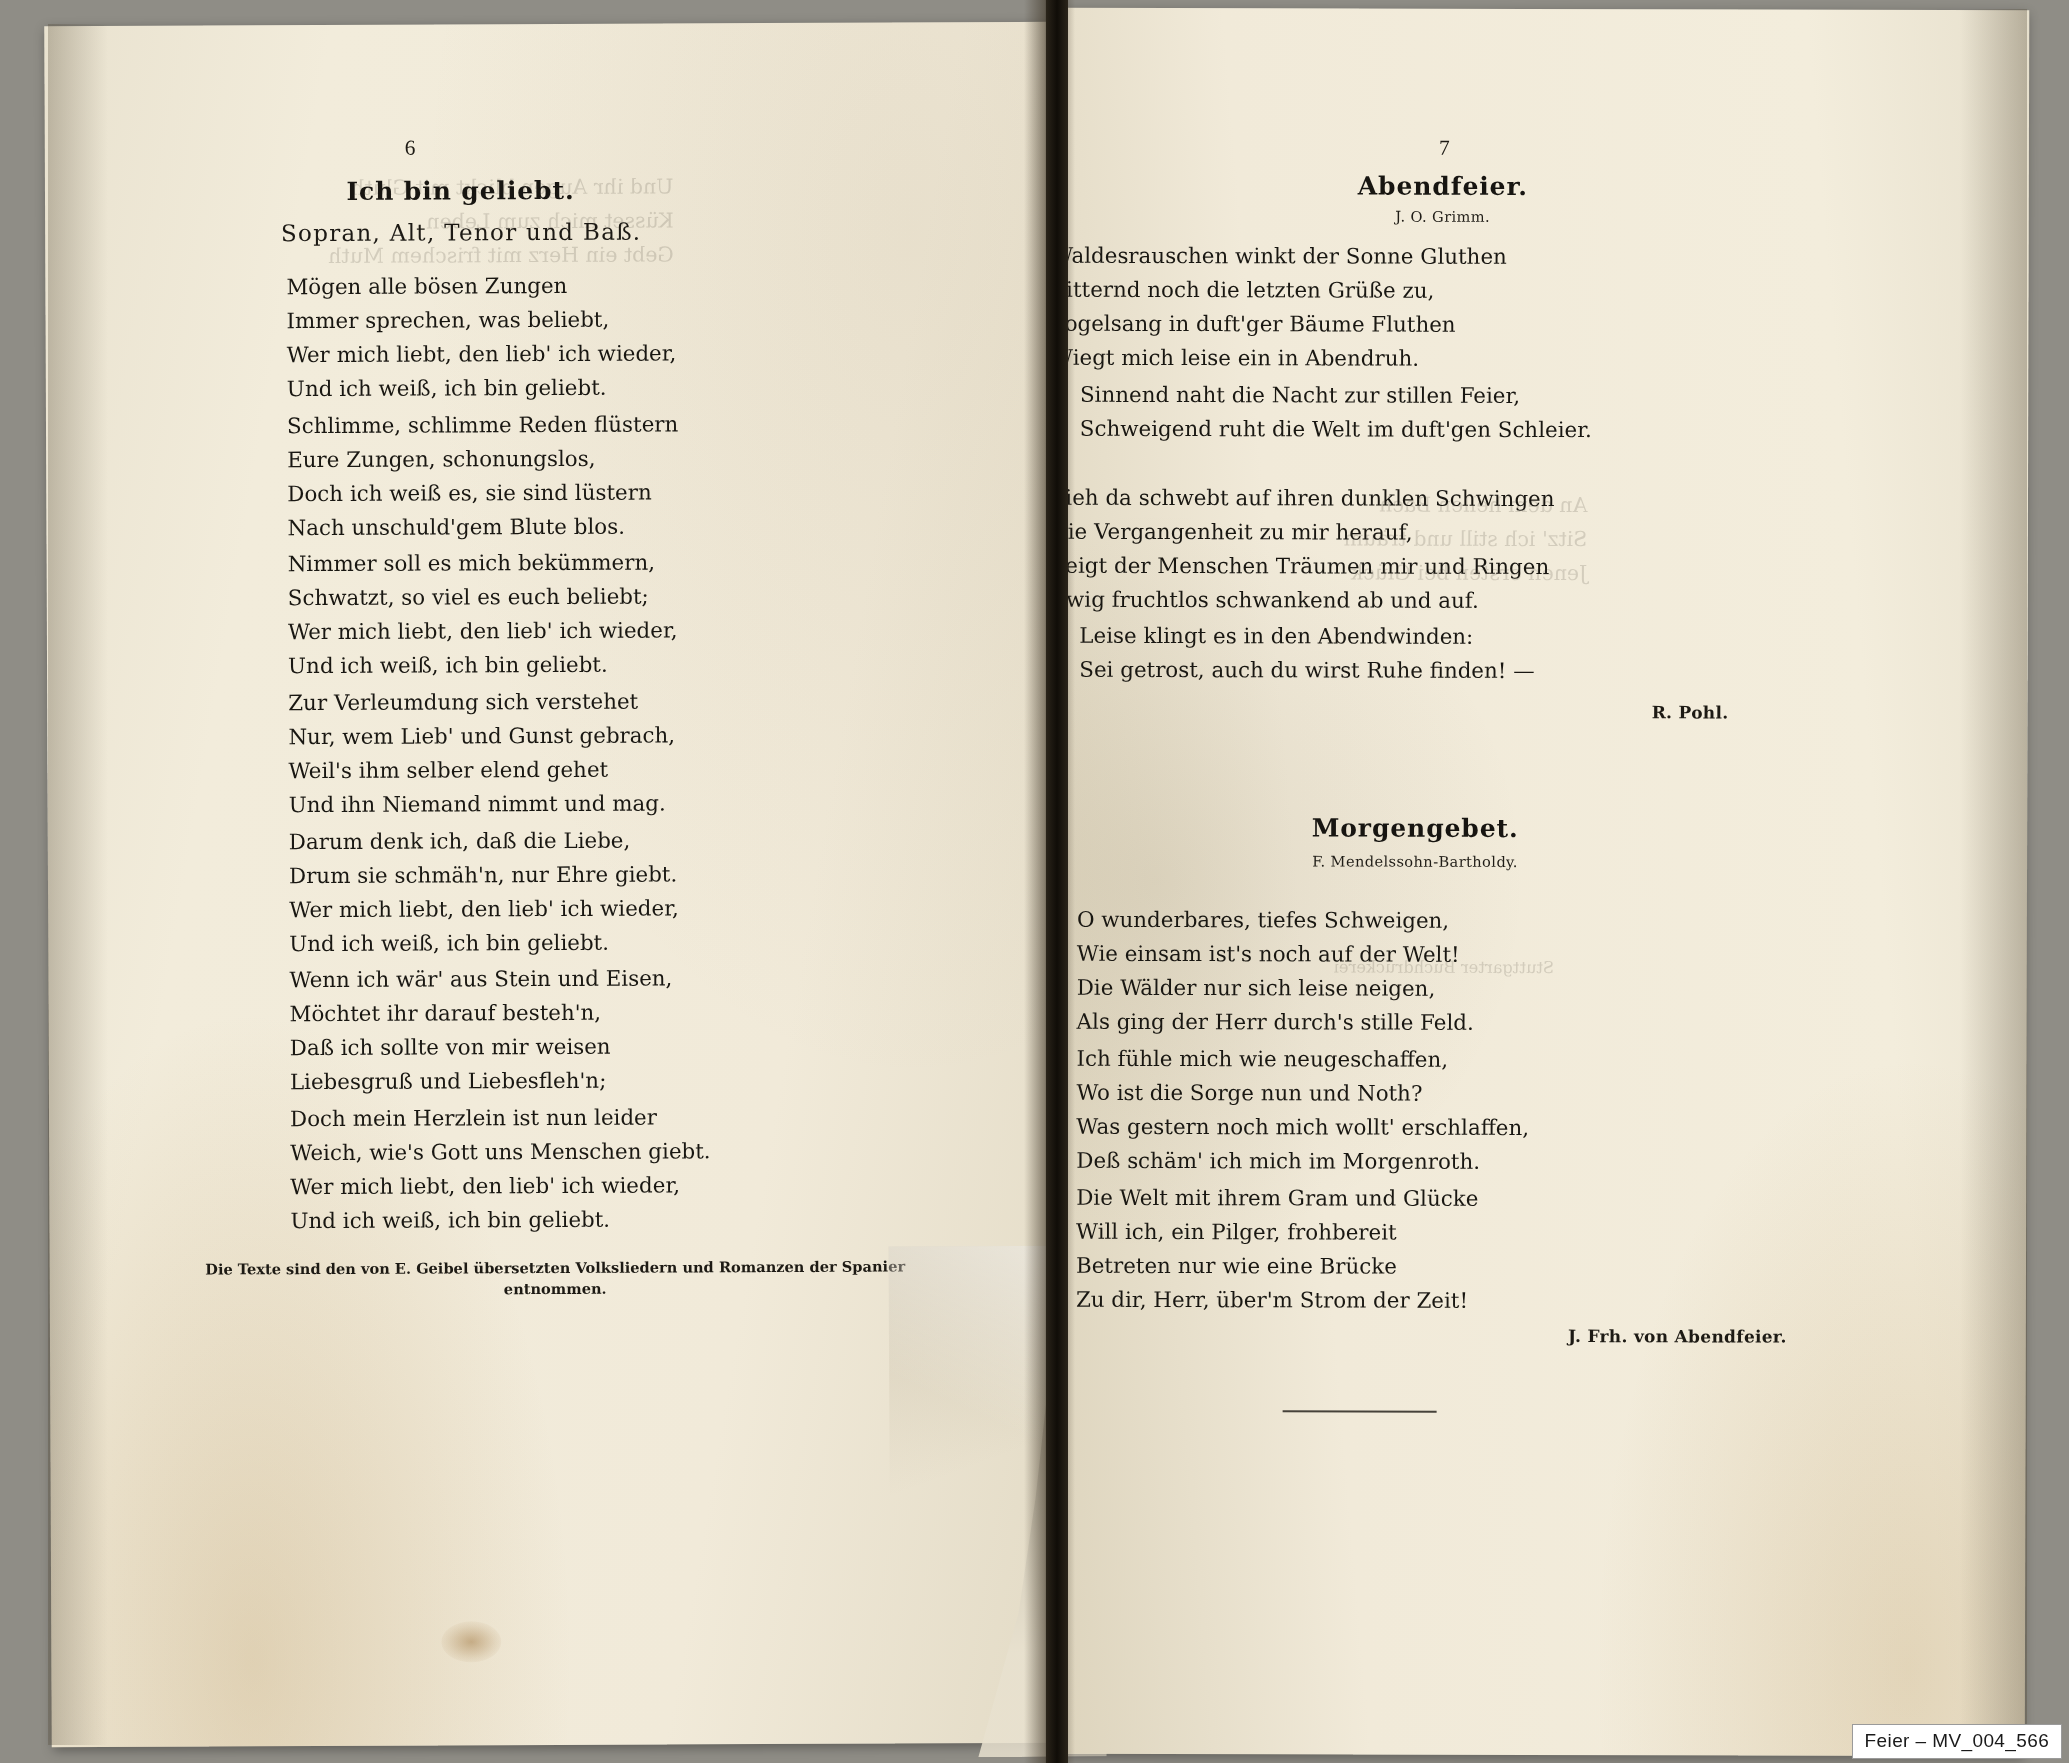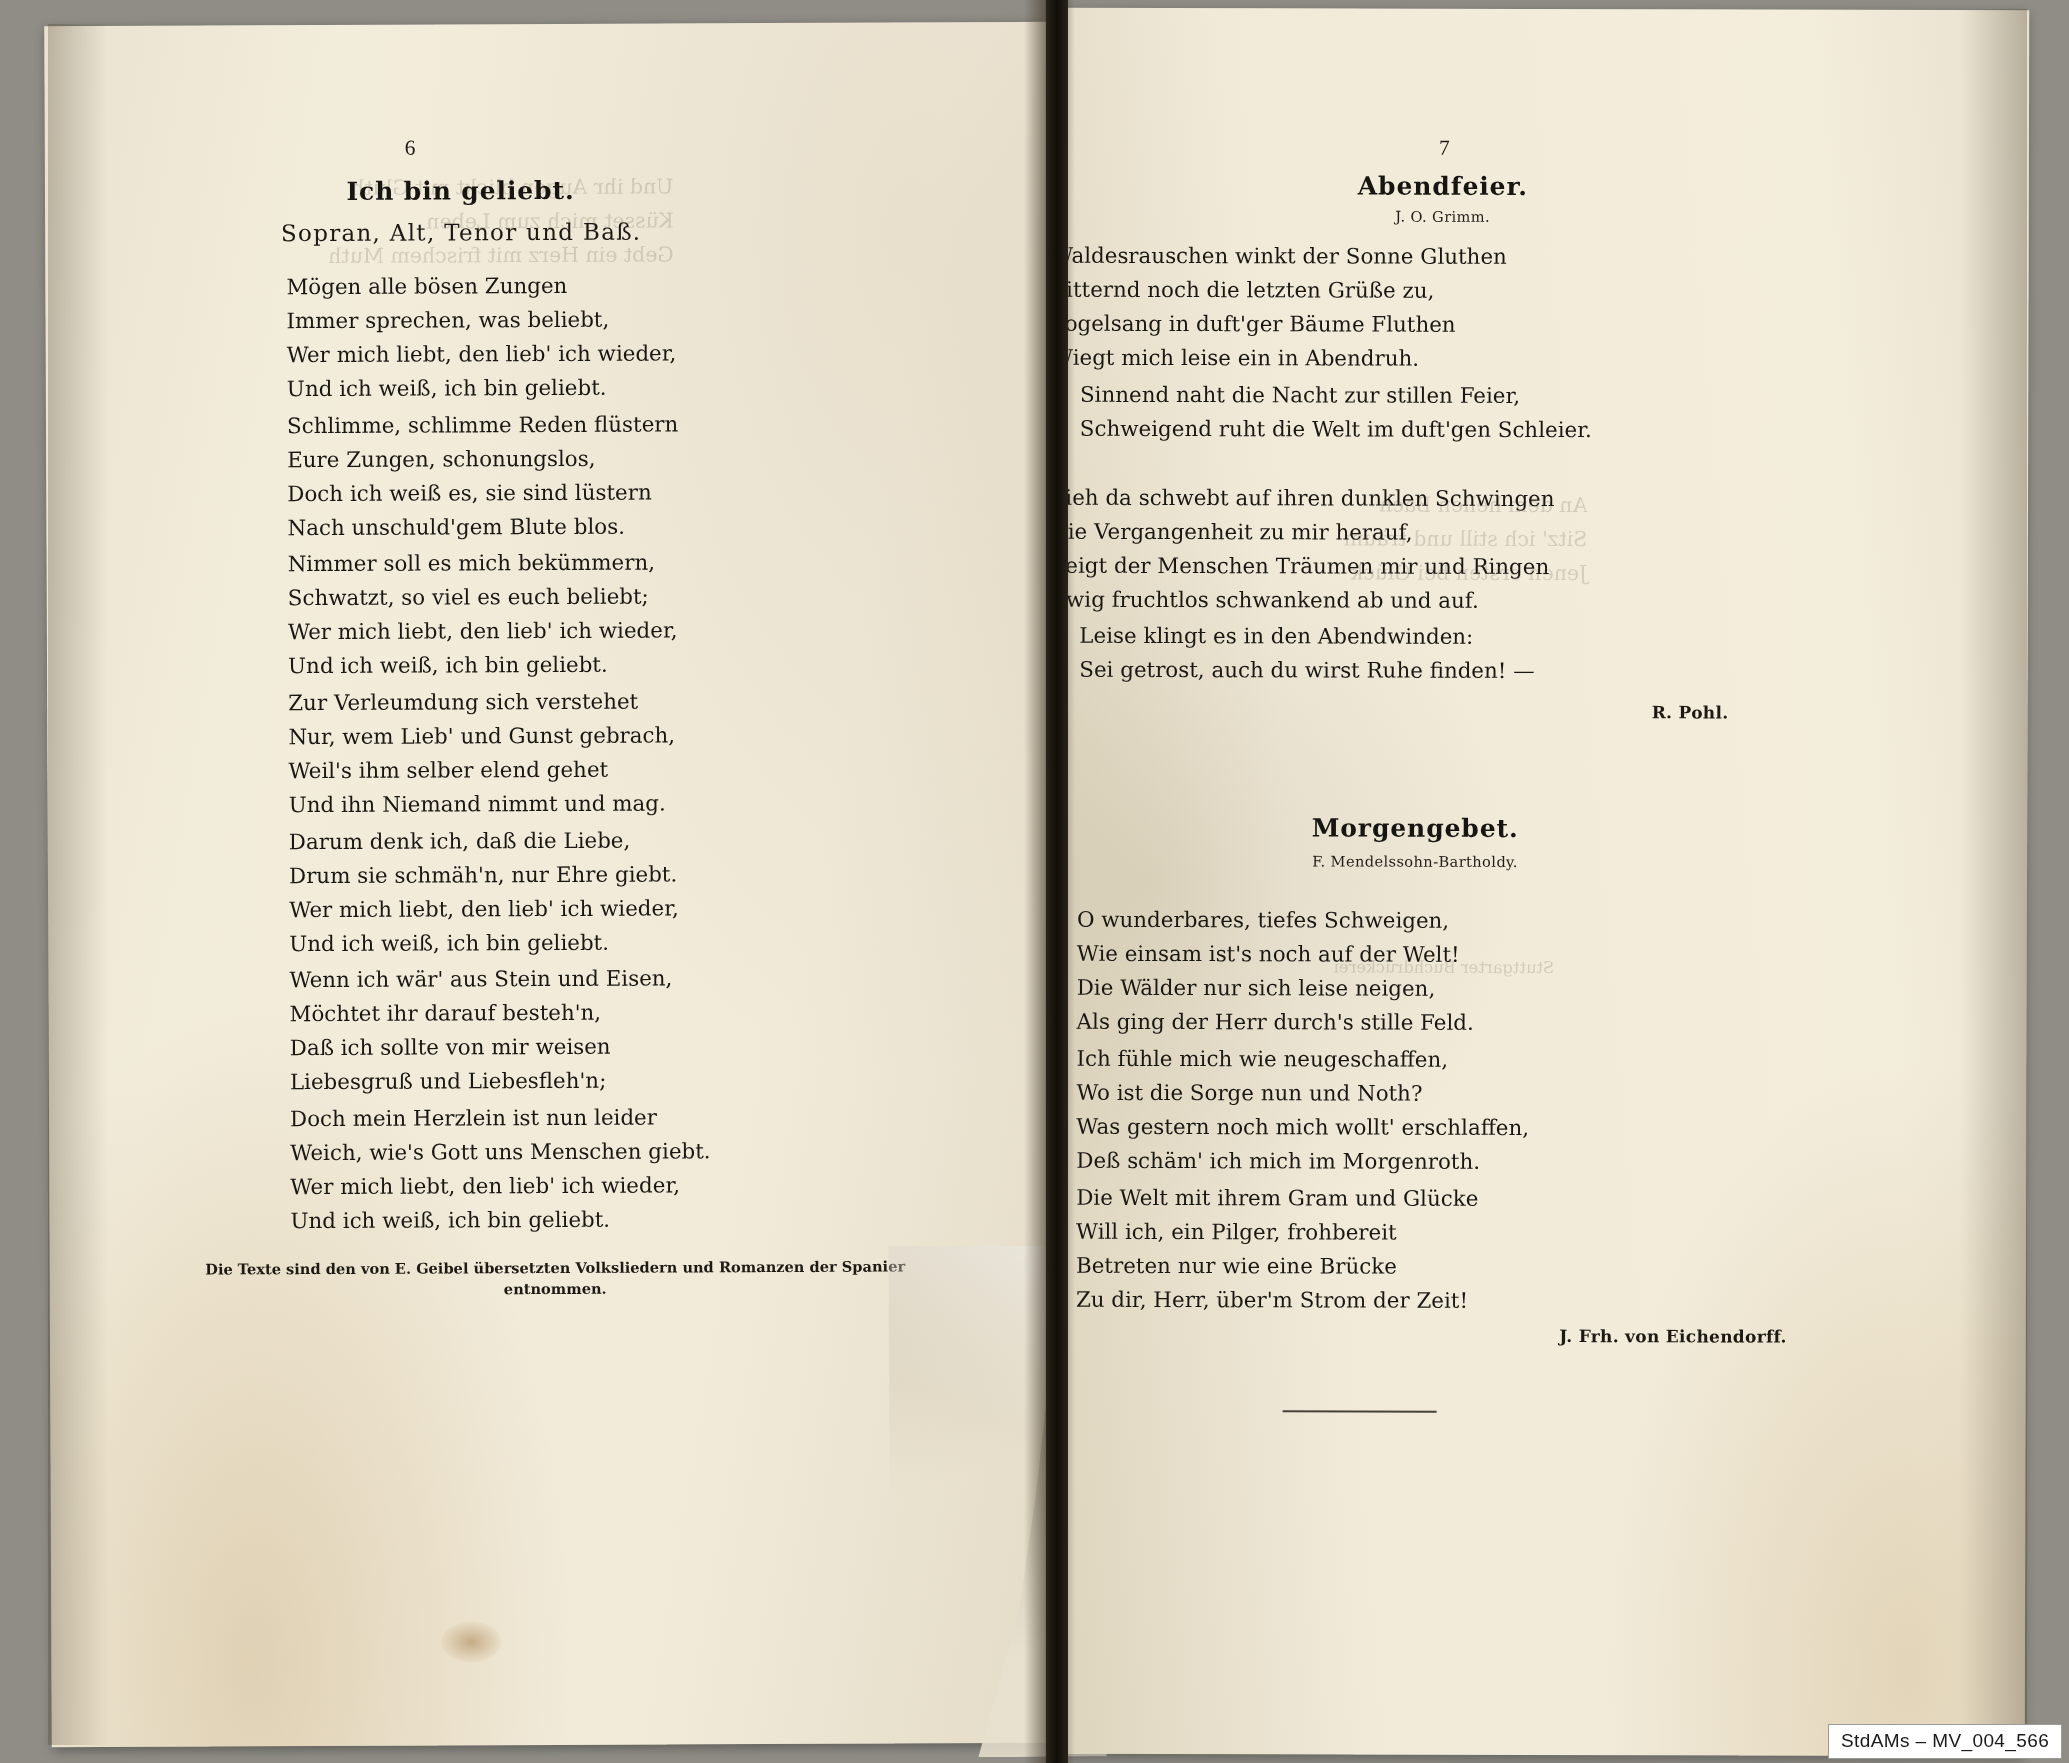--- a/index.html
+++ b/index.html
@@ -286,26 +286,26 @@
 Als ging der Herr durch's stille Feld.</div>
     <div class="col stanza" style="left:17px; top:1034px; width:599px;">Ich fühle mich wie neugeschaffen,
 Wo ist die Sorge nun und Noth?
 Was gestern noch mich wollt' erschlaffen,
 Deß schäm' ich mich im Morgenroth.</div>
     <div class="col stanza" style="left:17px; top:1173px; width:599px;">Die Welt mit ihrem Gram und Glücke
 Will ich, ein Pilger, frohbereit
 Betreten nur wie eine Brücke
 Zu dir, Herr, über'm Strom der Zeit!</div>
 
-    <div class="col author" style="left:360px; top:1317px; width:368px; text-align:right;">J. Frh. von Eichendorff.</div>
+    <div class="col author" style="left:360px; top:1317px; width:368px; text-align:right;">J. Frh. von Abendfeier.</div>
 
     <div class="rule" style="left:224px; top:1402px; width:154px;"></div>
 
   </div>
 
   <div class="gutter"></div>
   <div class="spine-black"></div>
   <div class="edge-shadow-left"></div>
   <div class="edge-shadow-right"></div>
 
-  <div id="watermark">StdAMs – MV_004_566</div>
+  <div id="watermark">Feier – MV_004_566</div>
 </div>
 
 
 </body></html>

